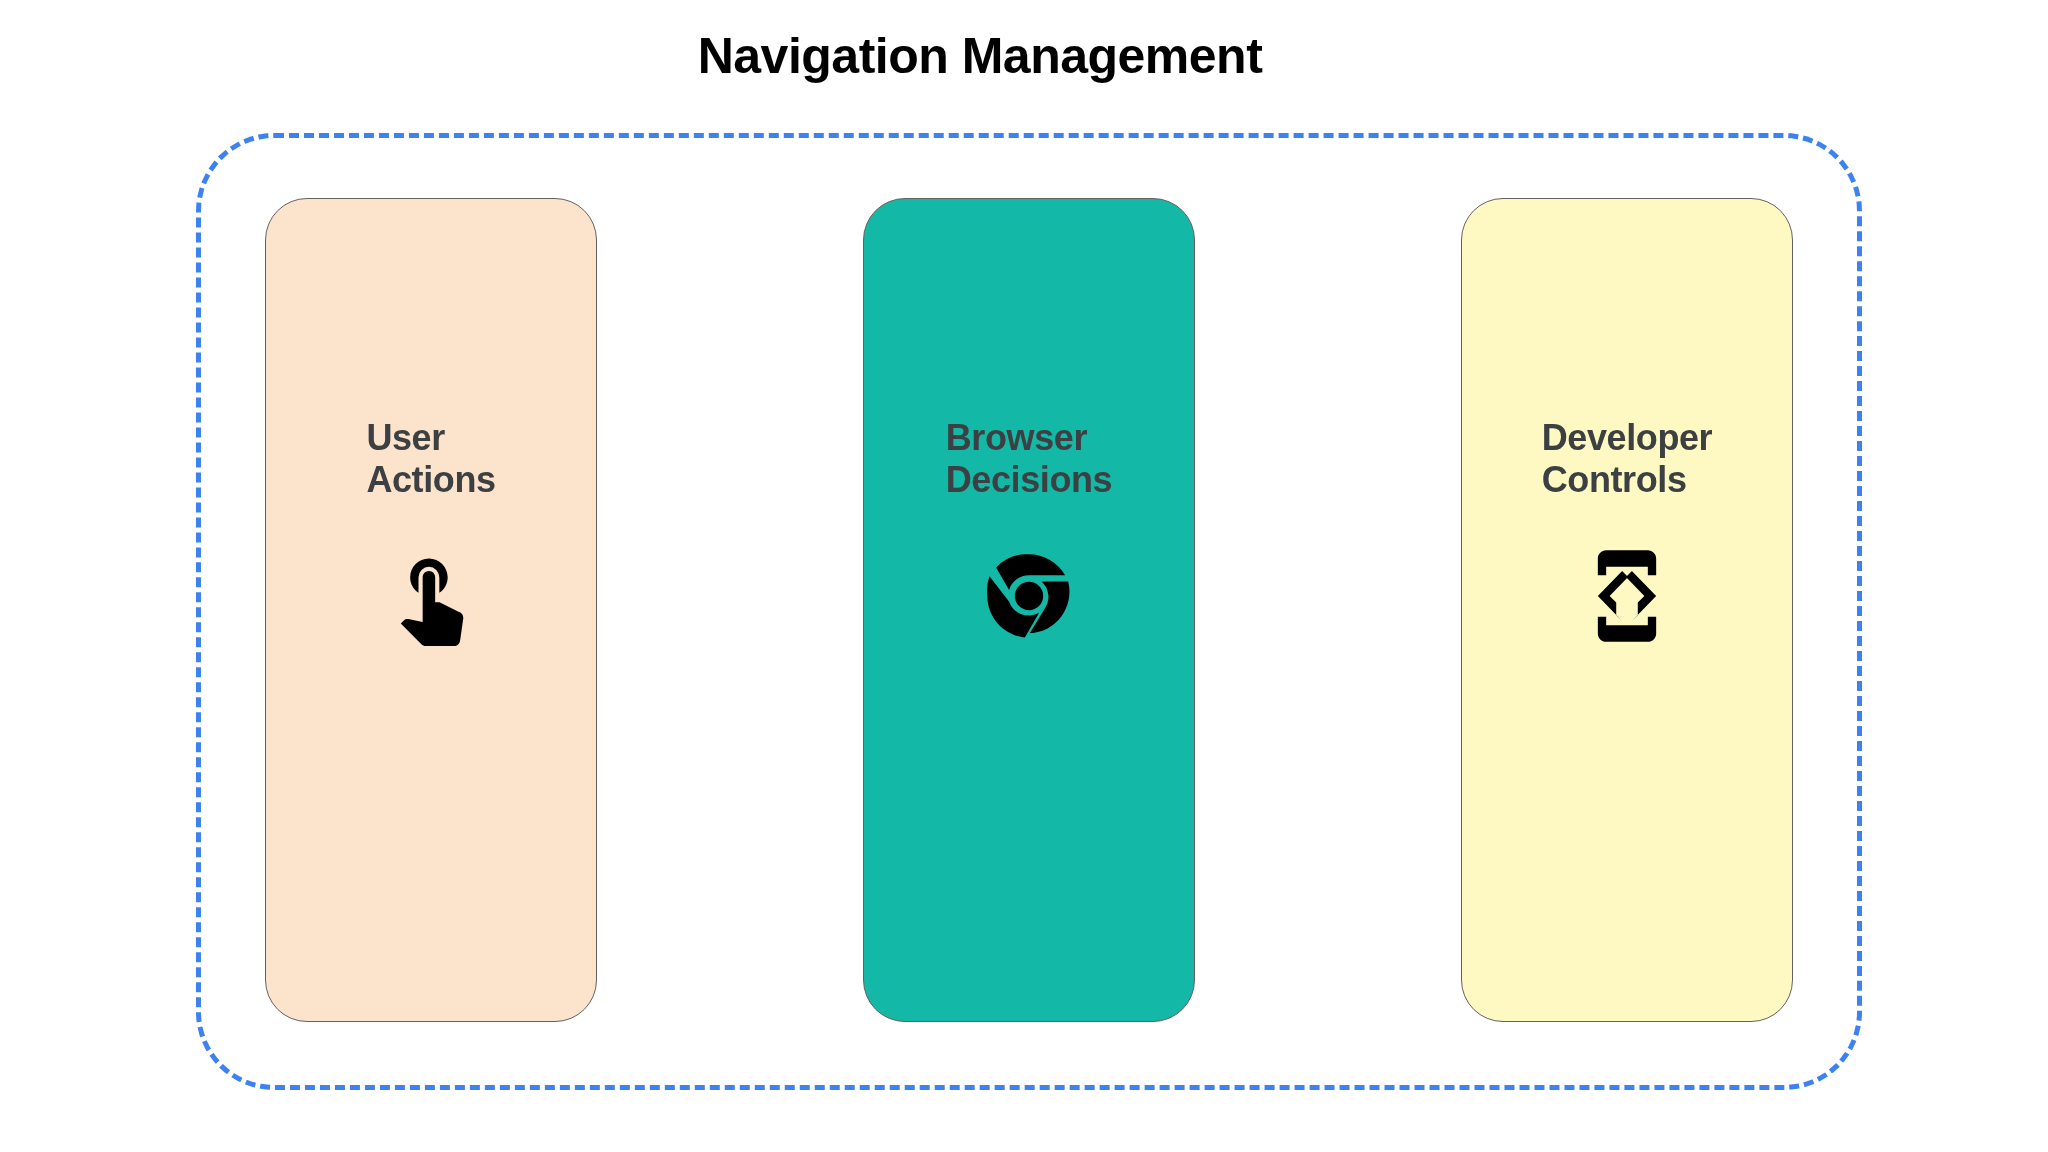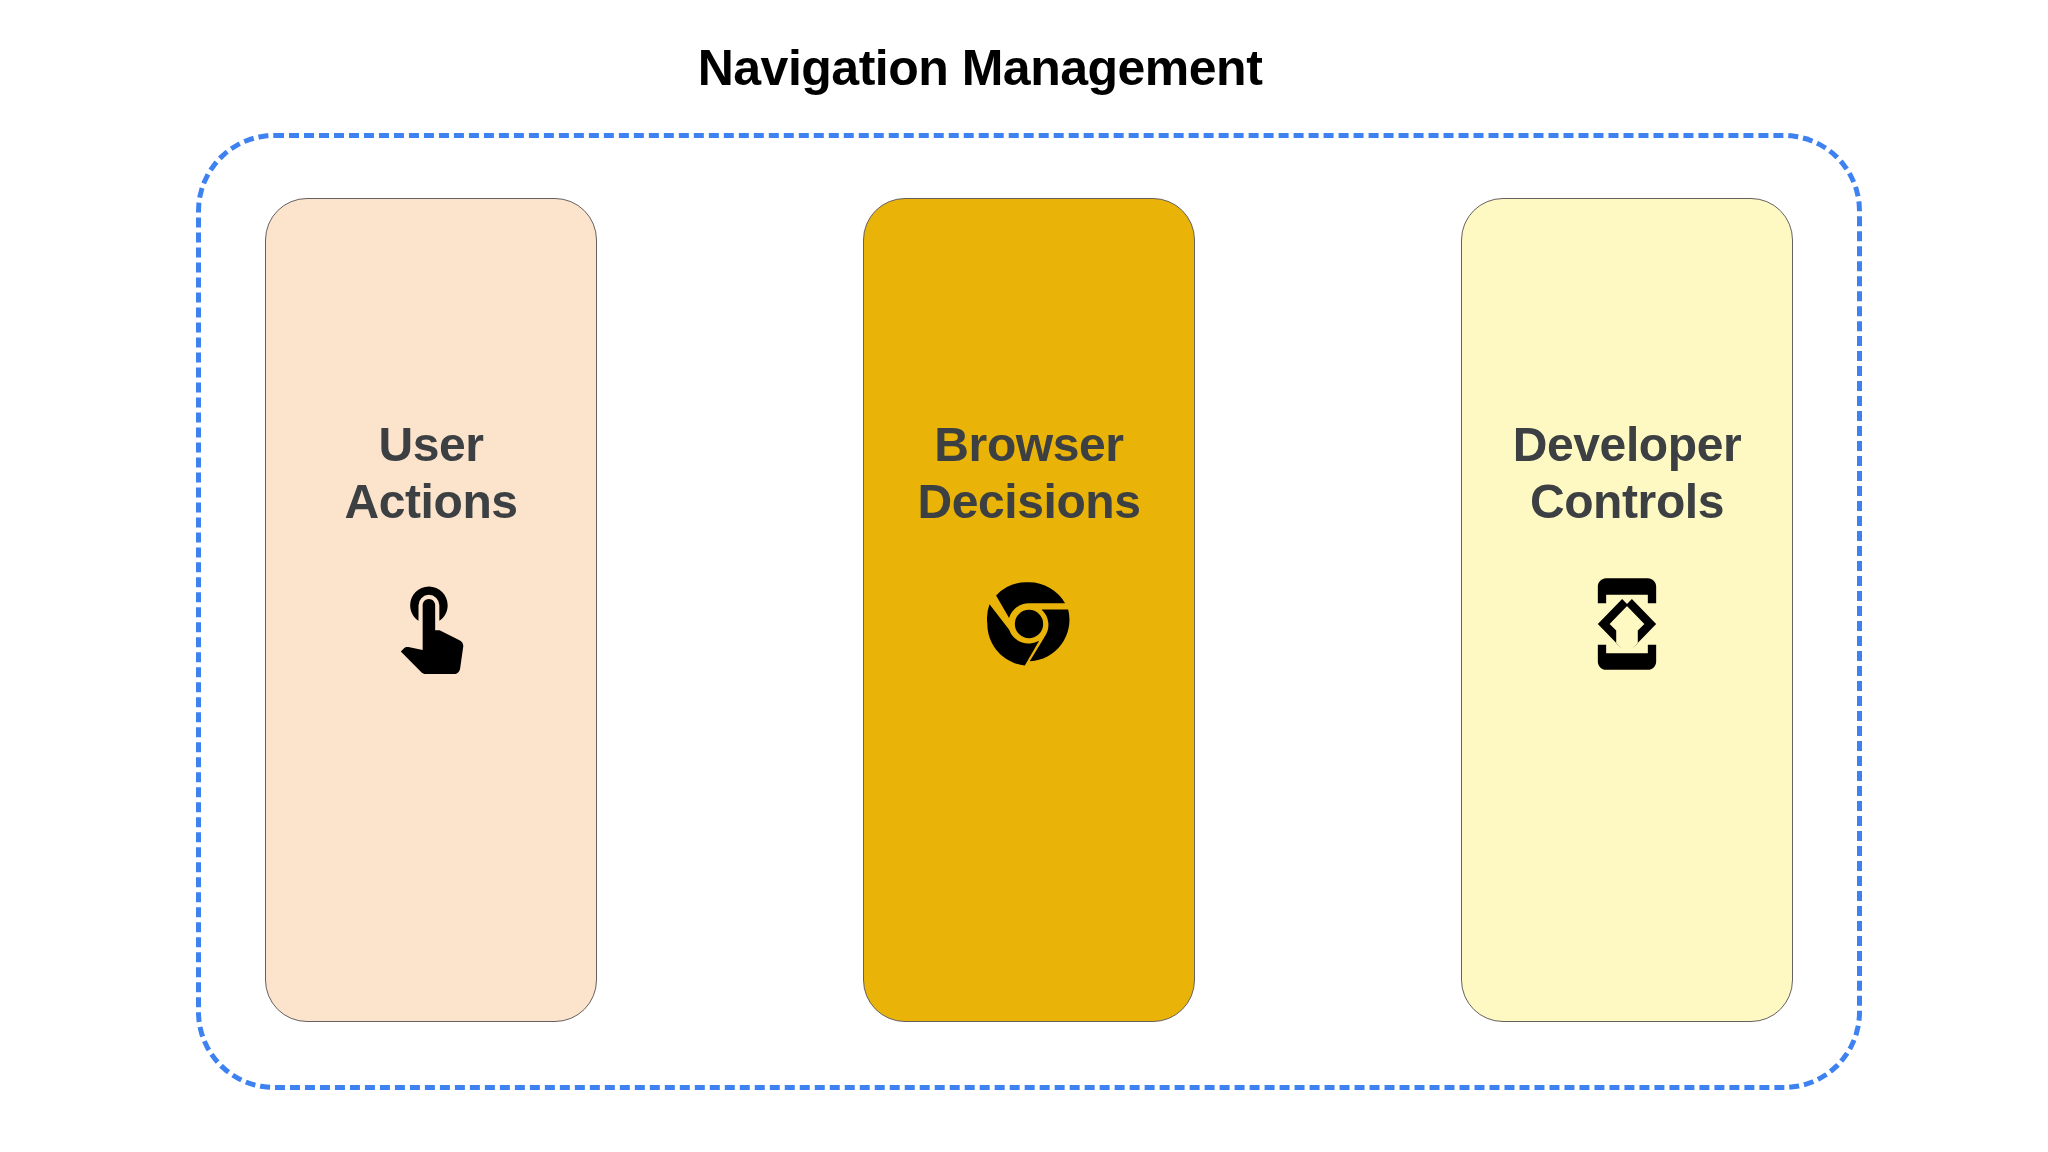--- a/index.html
+++ b/index.html
@@ -11,21 +11,21 @@
     width: 2048px;
     height: 1152px;
     font-family: "Liberation Sans", sans-serif;
     overflow: hidden;
     position: relative;
   }
 
   
   .page-title {
     position: absolute;
-    top: 38px;
+    top: 26px;
     left: 0;
     width: 1960px;
     text-align: center;
     font-size: 50px;
     font-weight: bold;
     color: #000000;
     letter-spacing: -0.5px;
     line-height: 1.2;
   }
 
@@ -62,24 +62,23 @@
     border-radius: 42px;
     display: flex;
     flex-direction: column;
     align-items: center;
     justify-content: flex-start;
     position: relative;
   }
 
   .card-label {
     margin-top: 218px;
-    font-size: 48px;
+    font-size: 36px;
     font-weight: bold;
     color: #3c4043;
-    text-align: center;
     line-height: 1.18;
     letter-spacing: -0.4px;
     white-space: pre-line;
     padding: 0 8px;
   }
 
   .card-icon {
     margin-top: 44px;
     width: 100px;
     height: 100px;
@@ -106,21 +105,21 @@
     <div class="card-label" style="color: rgb(60, 64, 67);">User
 Actions</div>
     <div class="card-icon">
       <svg viewBox="0 0 24 24" aria-hidden="true">
         <path fill="#000000" d="M9 11.24V7.5a2.5 2.5 0 0 1 5 0v3.74c1.21-.81 2-2.18 2-3.74C16 5.01 13.99 3 11.5 3S7 5.01 7 7.5c0 1.56.79 2.93 2 3.74z"></path>
         <path fill="#000000" d="M18.84 15.87l-4.54-2.26c-.17-.07-.35-.11-.54-.11H13v-6c0-.83-.67-1.5-1.5-1.5S10 6.67 10 7.5v10.74l-3.43-.72c-.08-.01-.15-.03-.24-.03-.31 0-.59.13-.79.33l-.79.8 4.94 4.94c.27.27.65.44 1.06.44h6.79c.75 0 1.33-.55 1.44-1.28l.75-5.27c.01-.07.02-.14.02-.2 0-.62-.38-1.16-.91-1.38z"></path>
       </svg>
     </div>
   </div>
 
-  <div class="card" id="card-1" style="background: #eab308; border-color: rgb(102, 96, 96);">
+  <div class="card" id="card-1" style="background: #14b8a6; border-color: rgb(102, 96, 96);">
     <div class="card-label" style="color: rgb(60, 64, 67);">Browser
 Decisions</div>
     <div class="card-icon">
       <svg viewBox="0 0 24 24" aria-hidden="true">
         <path fill="#000000" d="M12 2a10 10 0 0 1 8.66 5H12a5 5 0 0 0-4.78 3.53L4.1 5.13A9.98 9.98 0 0 1 12 2z"></path>
         <path fill="#000000" d="M2.52 7.23A9.97 9.97 0 0 0 2 12c0 5.18 3.95 9.45 9 9.95l3.43-5.94A5 5 0 0 1 7.2 13.3v-.01L2.52 7.23z"></path>
         <path fill="#000000" d="M21.4 8.5H15a5 5 0 0 1 .6 6.8l-.02.03-3.4 5.62A10 10 0 0 0 21.4 8.5z"></path>
         <circle fill="#000000" cx="12" cy="12" r="3.4"></circle>
       </svg>
     </div>

